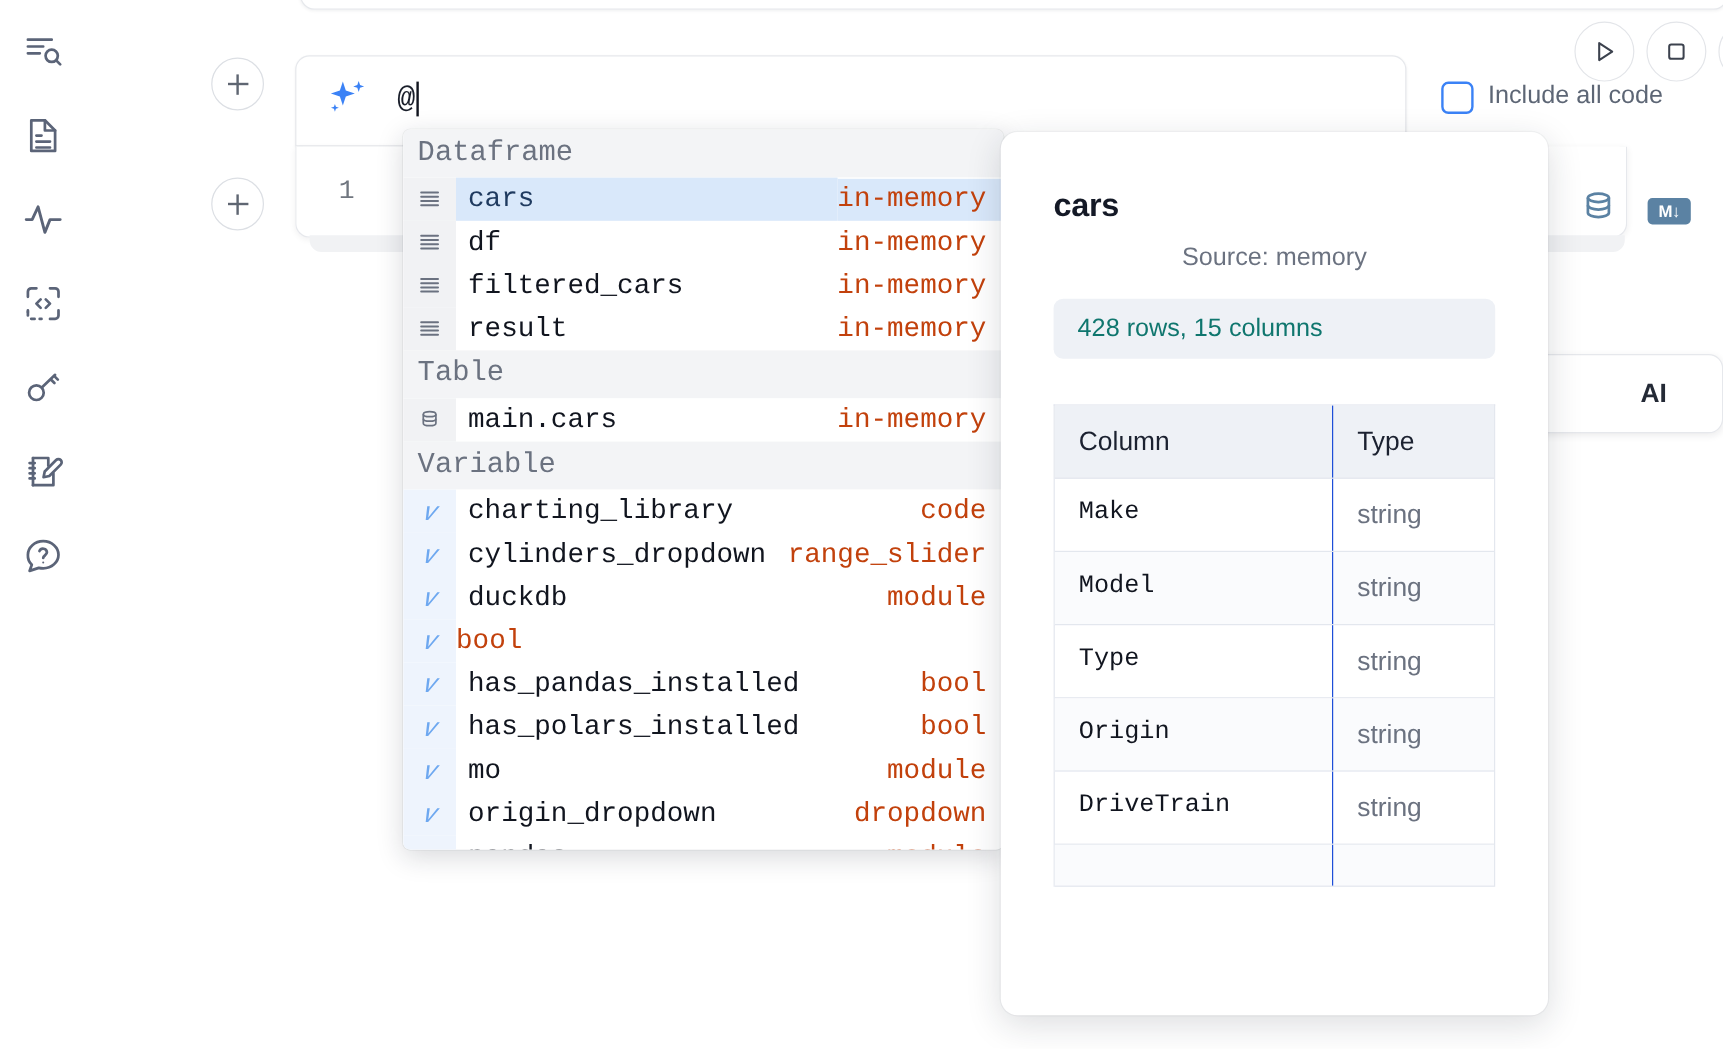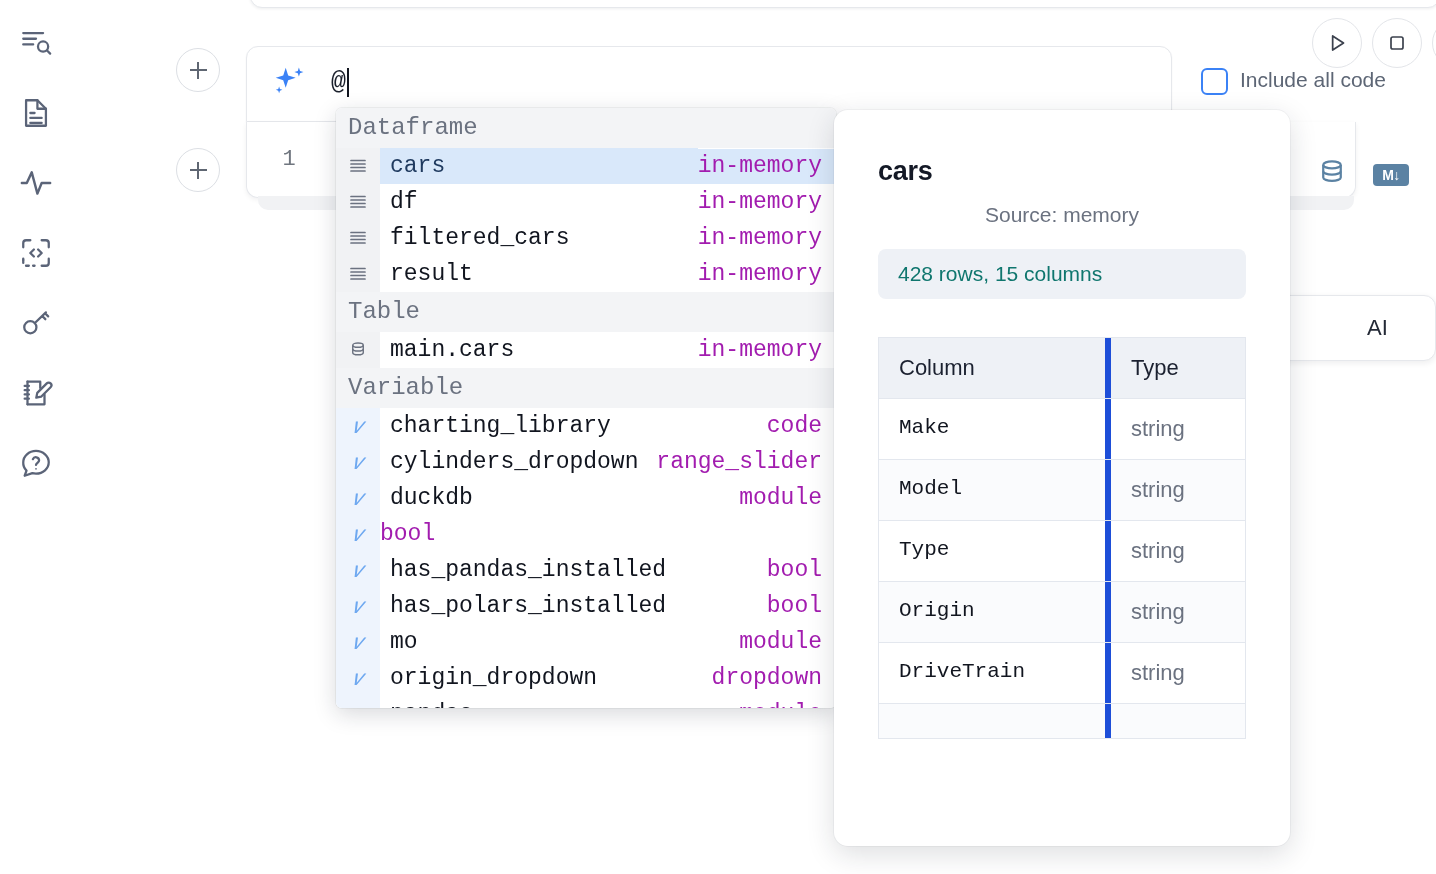--- a/index.html
+++ b/index.html
@@ -189,21 +189,21 @@
   
   .ai-pill {
     position: absolute; left: 1184px; top: 295px;
     width: 180px; height: 66px;
     background: #fff;
     border: 1px solid #e6e8ec;
     border-radius: 12px;
     box-shadow: 0 2px 6px rgba(20,25,40,.08);
     display: flex; align-items: center;
     padding-left: 110px;
-    font-size: 22px; font-weight: normal;
+    font-size: 22px; font-weight: bold;
     color: #242a36;
     white-space: nowrap;
     cursor: pointer;
   }
 
   
   .ac {
     position: absolute; left: 336px; top: 108px;
     width: 500px; height: 600px;
     background: #fff;
@@ -249,21 +249,21 @@
     height: 36px;
     display: flex; align-items: center;
     padding-left: 10px;
     color: #11151f;
     white-space: nowrap;
   }
   .ac-meta {
     height: 35px;
     display: flex; align-items: center;
     padding-right: 14px;
-    color: #a21caf;
+    color: #c2410c;
     white-space: nowrap;
     text-align: right;
   }
 
   
   .preview {
     position: absolute; left: 834px; top: 110px;
     width: 456px; height: 736px;
     background: #fff;
     border-radius: 14px;
@@ -299,21 +299,21 @@
   }
   .pv-tr { display: flex; border-bottom: 1px solid #e3e7ee; }
   .pv-tr.head { background: #eef1f6; }
   .pv-tr.alt { background: #fafbfd; }
   .pv-th, .pv-td {
     padding: 17px 20px;
     font-size: 22px;
   }
   .pv-th:first-child, .pv-td:first-child {
     flex: 0 0 232px;
-    border-right: 6px solid #1d4ed8;
+    border-right: 1px solid #1d4ed8;
   }
   .pv-th { color: #1b2130; }
   .pv-td.col {
     font-family: "Liberation Mono", monospace;
     color: #11151f;
     font-size: 21px;
   }
   .pv-td.typ { color: #6b7280; }
 </style>
 </head>

